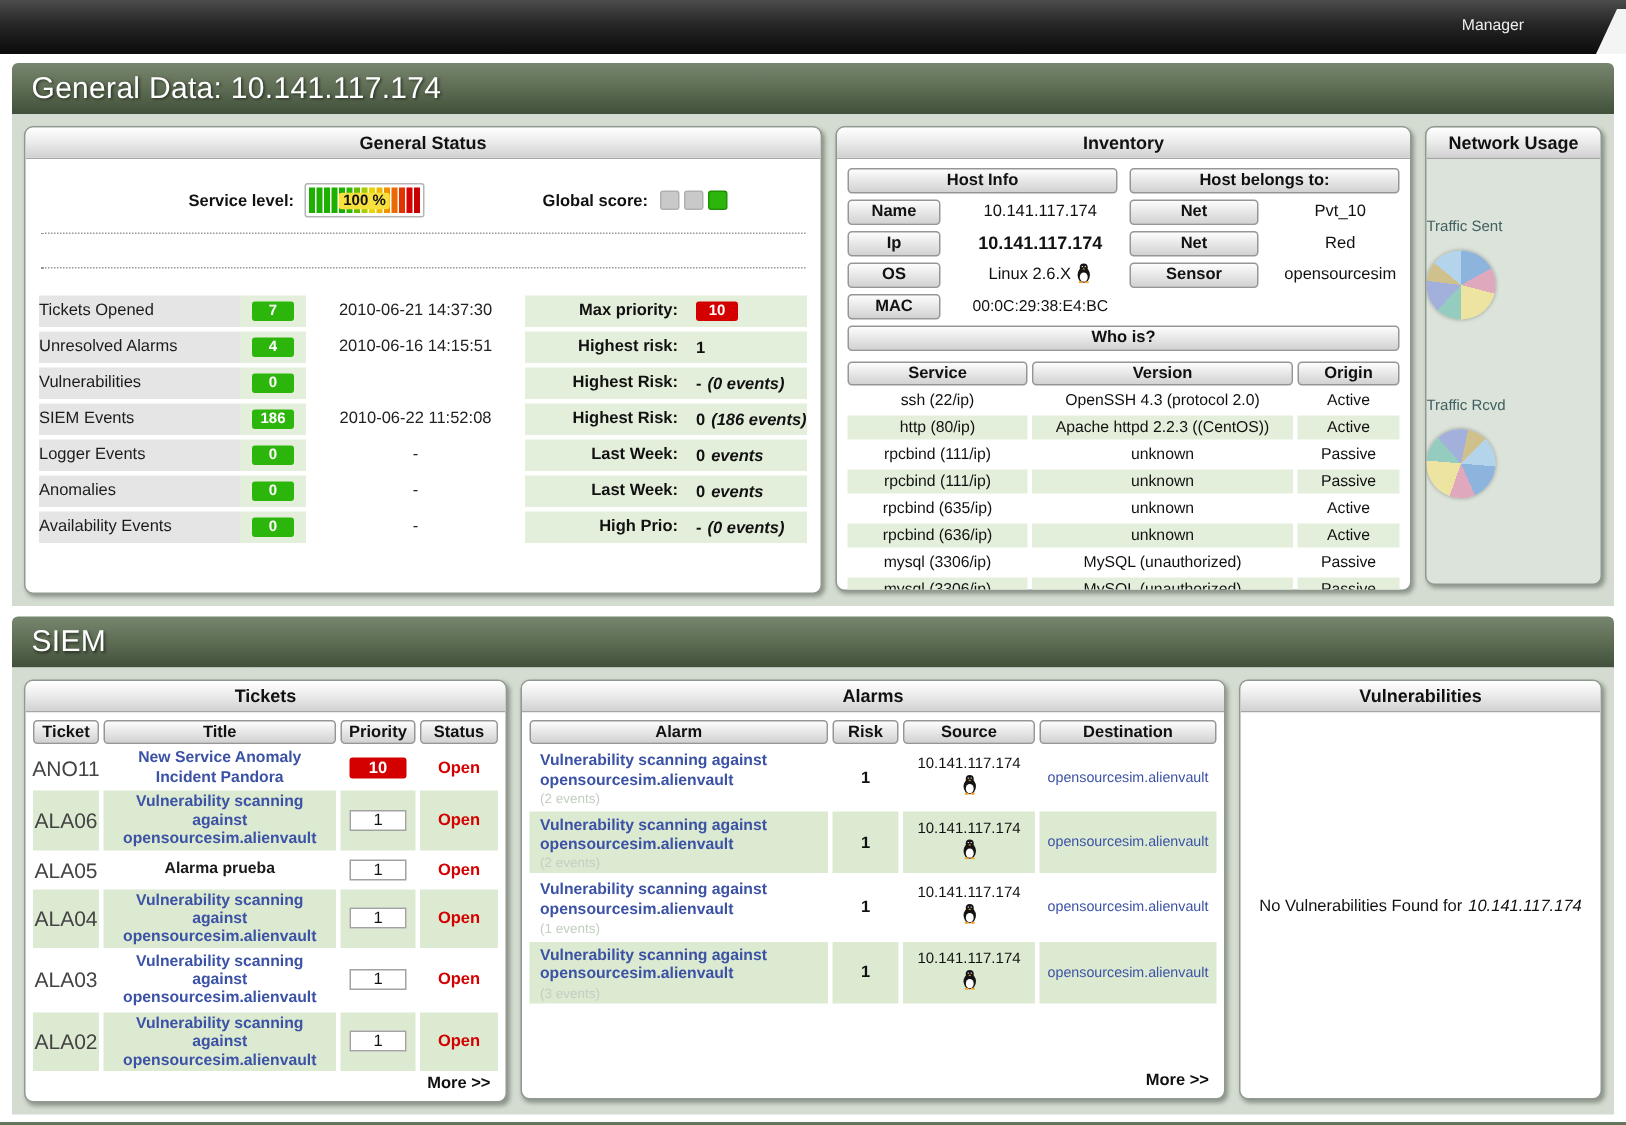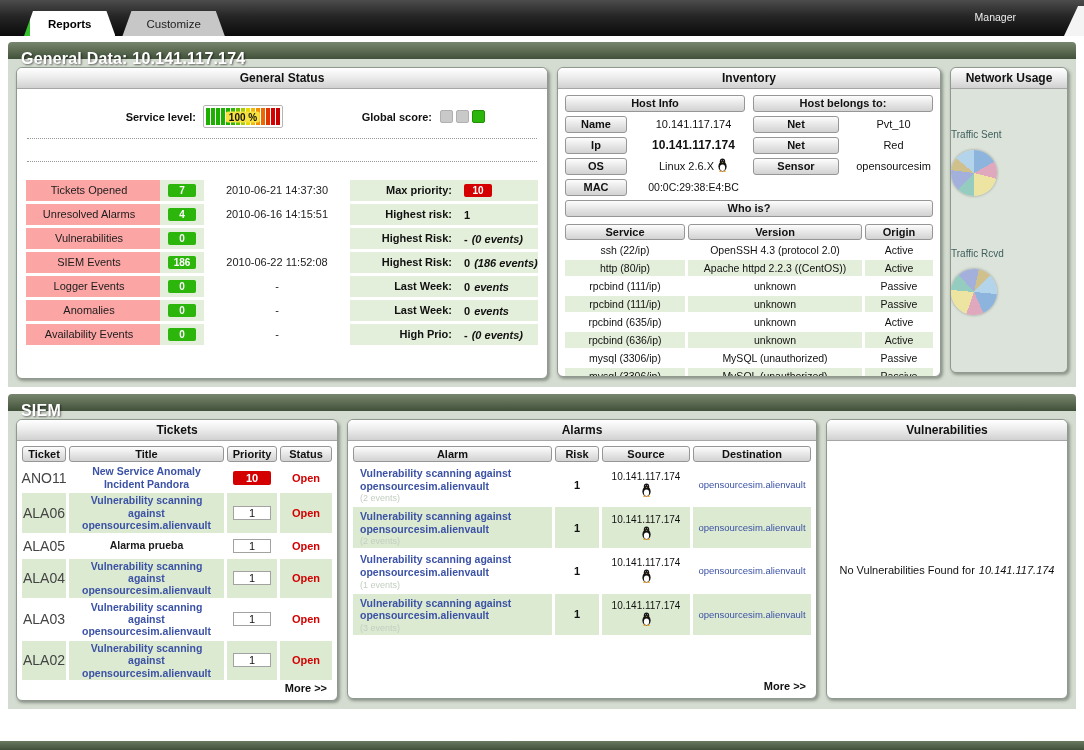--- a/index.html
+++ b/index.html
@@ -26,23 +26,23 @@
     font-weight:bold; color:#000;
   }
   .topbar-user { position:absolute; right:68px; top:11px; color:#eee; font-size:10.5px; }
   .corner-deco {
     position:absolute; right:0; top:6px; width:20px; height:30px; background:#f4f4f4;
     clip-path:polygon(100% 0, 100% 100%, 0 100%, 70% 0);
   }
   
   .main { flex:1; margin:6px 8px 0; display:flex; flex-direction:column; }
   .section-header {
-    height:17px; line-height:34px; padding-left:13px; flex:none;
+    height:34px; line-height:34px; padding-left:13px; flex:none;
     background:linear-gradient(180deg,#77866e 0%,#5d6c53 50%,#41503a 100%);
-    border-radius:4px 4px 0 0; color:#fff; font-weight:bold; font-size:16px;
+    border-radius:4px 4px 0 0; color:#fff; font-weight:normal; font-size:20px;
     text-shadow:1px 1px 2px rgba(0,0,0,.55); letter-spacing:.2px;
   }
   .block-body {
     background:#d4dbd0; padding:8px; display:flex; gap:9px; align-items:flex-start;
   }
   .panel {
     background:#fff; border:1px solid #8f998f; border-radius:6px;
     box-shadow:1.5px 2px 3px rgba(55,65,55,.45);
     display:flex; flex-direction:column; overflow:hidden;
   }
@@ -69,21 +69,21 @@
   }
   .glob-lbl { margin-left:auto; font-weight:bold; }
   .squares { display:flex; gap:3px; margin:0 34px 0 8px; }
   .sq { width:13px; height:13px; border-radius:2px; }
   .sq.gray { background:#c9c9c9; border:1px solid #b0b0b0; }
   .sq.green { background:#2cb50a; border:1px solid #219104; }
   .dotted { border-bottom:1px dotted #979797; margin:0 10px; }
   .dotted.second { margin-top:22px; }
   .gs-rows { margin:18px 9px 0; }
   .gs-row { display:flex; height:21px; margin-bottom:3px; align-items:stretch; }
-  .gs-label { width:134px; background:#fca5a5; text-align:center; padding:4px 8px 0 0; color:#1c1c1c; }
+  .gs-label { width:134px; background:#e5e5e5; text-align:left; padding:4px 8px 0 0; color:#1c1c1c; }
   .gs-count { width:44px; background:#e4efdb; display:flex; align-items:center; justify-content:center; }
   .badge { min-width:28px; text-align:center; color:#fff; font-weight:bold; font-size:10px; padding:1px 3px; border-radius:2px; }
   .badge.green { background:#2cb50a; }
   .badge.red { background:#d40000; }
   .gs-date { width:146px; text-align:center; padding-top:4px; color:#222; }
   .gs-mlabel { width:108px; background:#e4efdb; text-align:right; font-weight:bold; padding:4px 6px 0 0; }
   .gs-mvalue { flex:1; background:#e4efdb; padding-left:6px; display:flex; align-items:center; gap:4px; }
   .mv { font-weight:bold; }
   .ms { font-weight:bold; font-style:italic; }
   .ms:empty, .mv:empty { display:none; }
@@ -152,24 +152,20 @@
   .vul-body { flex:1; display:flex; align-items:center; justify-content:center; font-size:11px; gap:4px; padding:0 8px; text-align:center; }
   .vul-host { font-style:italic; }
   
   .bottombar { height:9px; flex:none; margin-top:5px; background:linear-gradient(180deg,#6a7a61,#41503a); }
   .tux { display:inline-block; }
 </style>
 </head>
 <body>
 
 <div class="topbar">
-  <div class="tabs">
-    <div class="tab active">Reports</div>
-    <div class="tab">Customize</div>
-  </div>
   <div class="topbar-user">Manager</div>
   <div class="corner-deco"></div>
 </div>
 
 <div class="main">
 
   <div class="general-block">
     <div class="section-header">General Data: 10.141.117.174</div>
     <div class="block-body">
 

